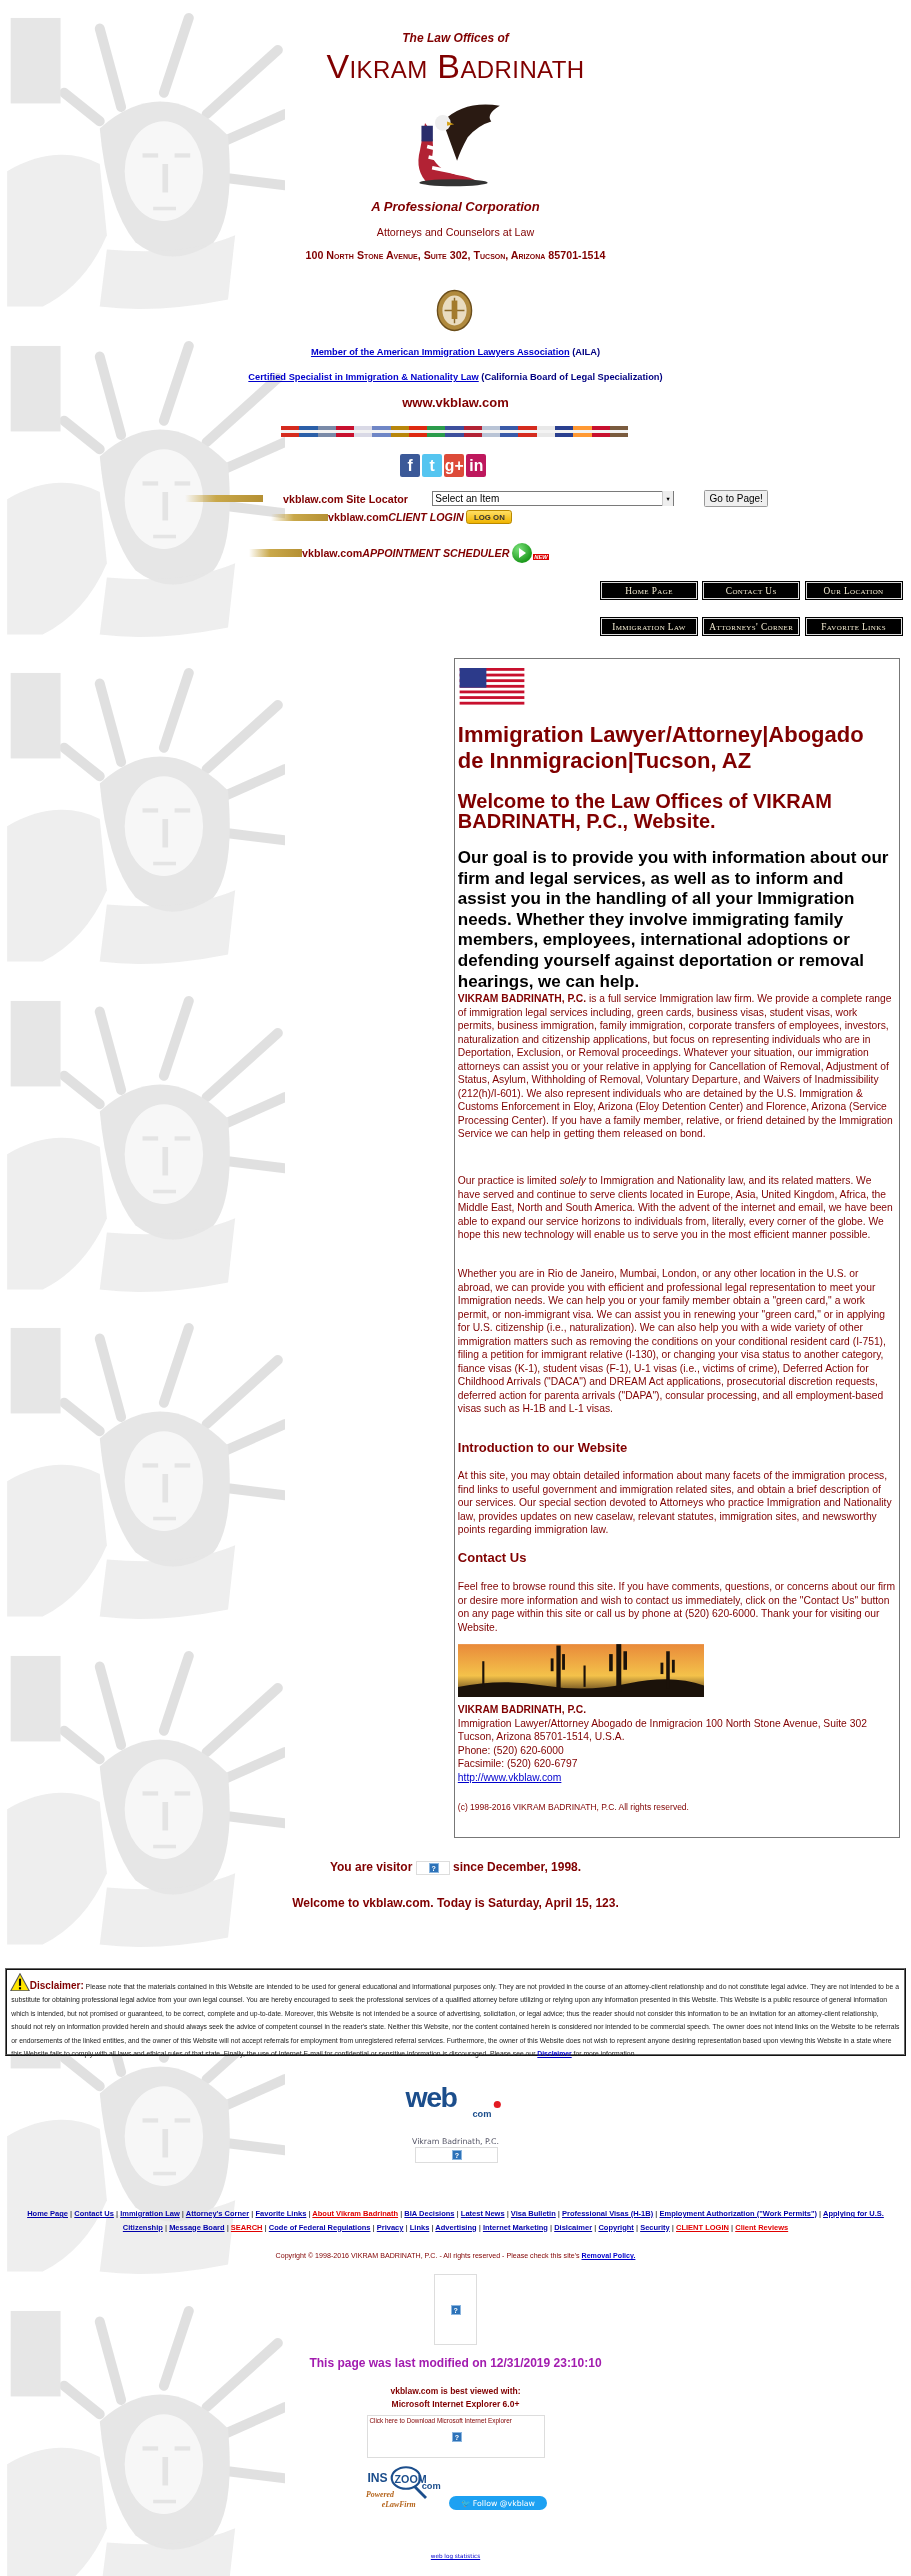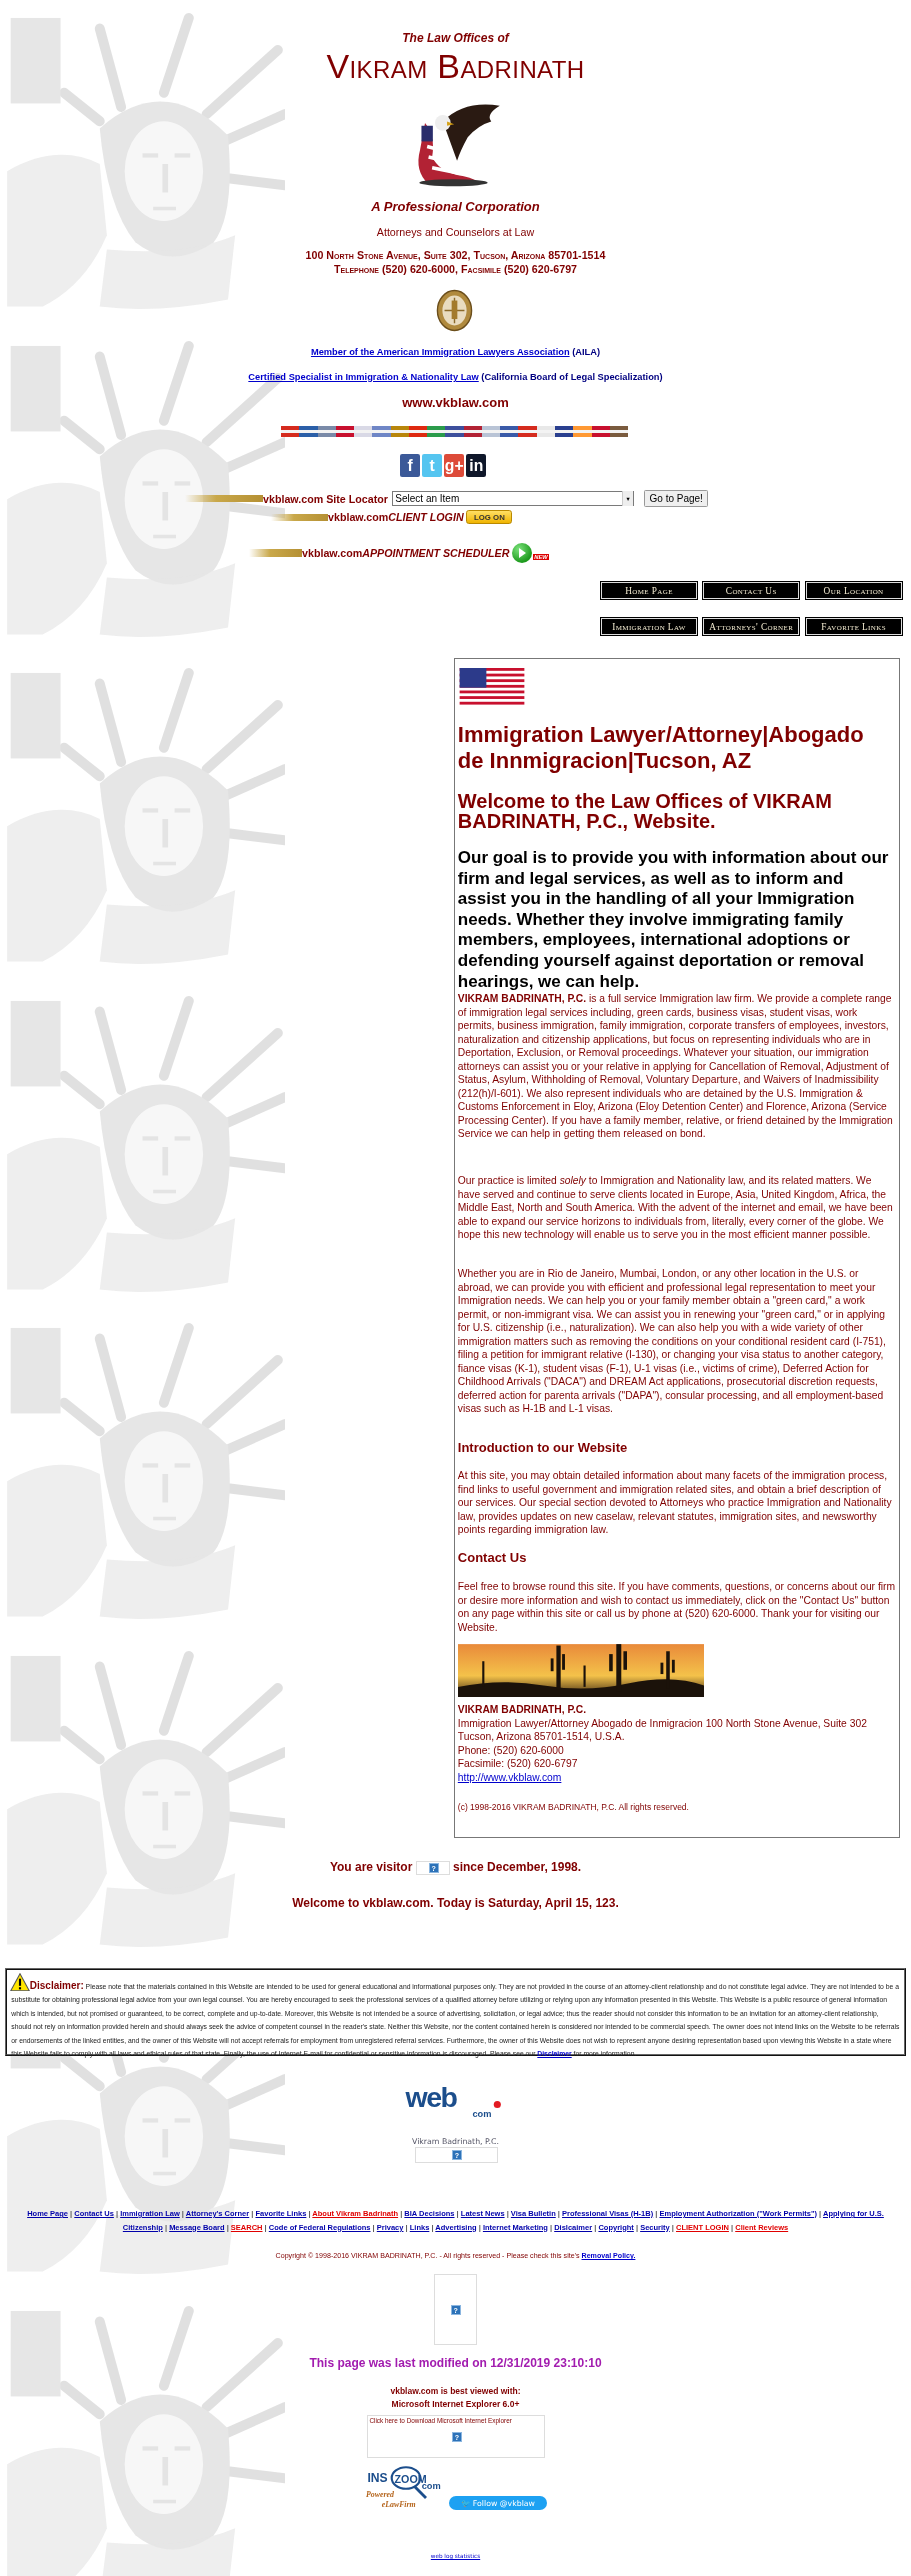--- a/index.html
+++ b/index.html
@@ -29,21 +29,21 @@
   .seal { position: absolute; top: 289px; left: 436px; width: 37px; height: 43px; }
   .aila { position: absolute; top: 347px; left: 0; width: 911px; text-align: center; font-size: 9.3px; font-weight: bold; color: #000080; }
   .cert { position: absolute; top: 372px; left: 0; width: 911px; text-align: center; font-size: 9.3px; font-weight: bold; color: #000080; }
   a.lnk { color: #0000cc; text-decoration: underline; }
   .www { position: absolute; top: 395px; left: 0; width: 911px; text-align: center; font-size: 13px; font-weight: bold; color: #800000; }
   .flags { position: absolute; top: 426px; left: 281px; width: 347px; height: 11.4px; display: flex; }
   .flags span { flex: 1; height: 11.4px; }
   .social { position: absolute; top: 454px; left: 400px; display: flex; gap: 2.1px; }
   .social div { width: 20px; height: 23px; border-radius: 2.1px; color: #fff; font-weight: bold; font-size: 15.7px; display: flex; align-items: center; justify-content: center; }
 
-  .locator-row { position: absolute; top: 490px; left: 185px; height: 17px; display: flex; align-items: center; }
+  .locator-row { position: absolute; top: 490px; left: 185px; height: 17px; display: flex; align-items: center; gap: 20px; }
   .gold-bar { height: 7.1px; background: linear-gradient(to right, rgba(255,255,255,0), #c9a84a 40%, #b59033); }
   .lbl-strong { font-size: 10.7px; font-weight: bold; color: #800000; white-space: nowrap; }
   .select { width: 242px; height: 15.7px; border: 0.7px solid #7a7a7a; background: #fff; font-size: 10px; color: #000; display: flex; align-items: center; justify-content: space-between; padding-left: 2.1px; margin-left: 4.3px; }
   .select .arr { width: 11.4px; height: 14.2px; border-left: 0.7px solid #ccc; background: #eee; display: flex; align-items: center; justify-content: center; font-size: 5.7px; }
   .go-btn { margin-left: 10px; height: 17px; padding: 0 4.3px; background: #efefef; border: 0.7px solid #999; border-radius: 1.4px; font-size: 10px; color: #000; display: flex; align-items: center; }
   .login-row { position: absolute; top: 510px; left: 271px; display: flex; align-items: center; }
   .logon-btn { margin-left: 2.8px; width: 46px; height: 14.2px; background: linear-gradient(#ffe066, #f0b400); border: 0.7px solid #b98900; border-radius: 2.8px; font-size: 7.8px; font-weight: bold; color: #333; display: flex; align-items: center; justify-content: center; }
   .appt-row { position: absolute; top: 543px; left: 249px; display: flex; align-items: center; }
   .play-icon { margin-left: 2.8px; width: 20px; height: 20px; border-radius: 50%; background: radial-gradient(circle at 35% 30%, #7be27b, #1d9a1d 70%); position: relative; }
   .play-icon:after { content: ""; position: absolute; left: 7.1px; top: 5px; border-left: 7.8px solid #fff; border-top: 5px solid transparent; border-bottom: 5px solid transparent; }
@@ -314,21 +314,20 @@
     <path d="M35 42 Q50 60 45 90 Q55 110 80 115 Q100 118 110 125 L40 128 Q20 110 28 80 Z" fill="#b22234"></path>
     <path d="M40 60 l25 8 M38 75 l30 8 M40 90 l35 8 M45 105 l40 8" stroke="#fff" stroke-width="5"></path>
     <rect x="30" y="46" width="16" height="22" fill="#2a2d6b"></rect>
     <ellipse cx="75" cy="126" rx="48" ry="5" fill="#333"></ellipse>
   </svg>
 
   <div class="pc">A Professional Corporation</div>
   <div class="attys">Attorneys and Counselors at Law</div>
   <div class="addr">
     <div>100 North Stone Avenue, Suite 302, Tucson, Arizona 85701-1514</div>
-    <div>Telephone (520) 620-6000, Facsimile (520) 620-6797</div>
   </div>
 
   <svg class="seal" viewBox="0 0 52 60">
     <ellipse cx="26" cy="30" rx="24" ry="28" fill="#b08a3e" stroke="#6b4e1c" stroke-width="2"></ellipse>
     <ellipse cx="26" cy="30" rx="17" ry="21" fill="#e9dcc0"></ellipse>
     <path d="M26 12 v36 M12 30 h28" stroke="#8c6a2a" stroke-width="2"></path>
     <rect x="22" y="16" width="8" height="26" fill="#a37a2c"></rect>
   </svg>
 
   <div class="aila">
@@ -358,21 +357,21 @@
       <span style="background: linear-gradient(rgb(42, 63, 143) 0px, rgb(42, 63, 143) 35%, rgb(243, 243, 243) 35%, rgb(243, 243, 243) 65%, rgb(42, 63, 143) 65%);"></span>
       <span style="background: linear-gradient(rgb(255, 153, 51) 0px, rgb(255, 153, 51) 35%, rgb(243, 243, 243) 35%, rgb(243, 243, 243) 65%, rgb(255, 153, 51) 65%);"></span>
       <span style="background: linear-gradient(rgb(200, 16, 46) 0px, rgb(200, 16, 46) 35%, rgb(243, 243, 243) 35%, rgb(243, 243, 243) 65%, rgb(200, 16, 46) 65%);"></span>
       <span style="background: linear-gradient(rgb(122, 91, 62) 0px, rgb(122, 91, 62) 35%, rgb(243, 243, 243) 35%, rgb(243, 243, 243) 65%, rgb(122, 91, 62) 65%);"></span>
     </div>
 
   <div class="social" id="social">
       <div style="background: rgb(59, 89, 152);">f</div>
       <div style="background: rgb(85, 197, 240);">t</div>
       <div style="background: rgb(221, 75, 57);">g+</div>
-      <div style="background: #0f172a;">in</div>
+      <div style="background: #be185d;">in</div>
     </div>
 
   <div class="locator-row">
     <div class="gold-bar" style="width:78px"></div>
     <span class="lbl-strong">vkblaw.com Site Locator</span>
     <div class="select">
       <span>Select an Item</span>
       <span class="arr">▼</span>
     </div>
     <div class="go-btn">Go to Page!</div>

